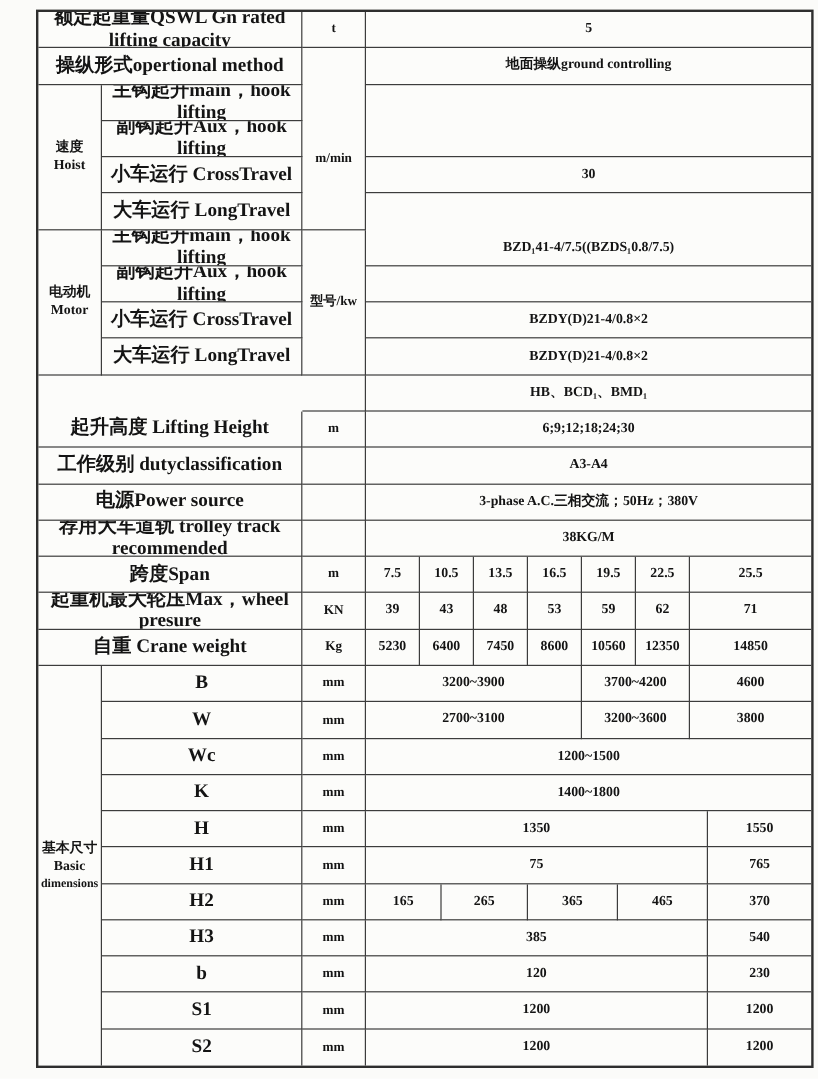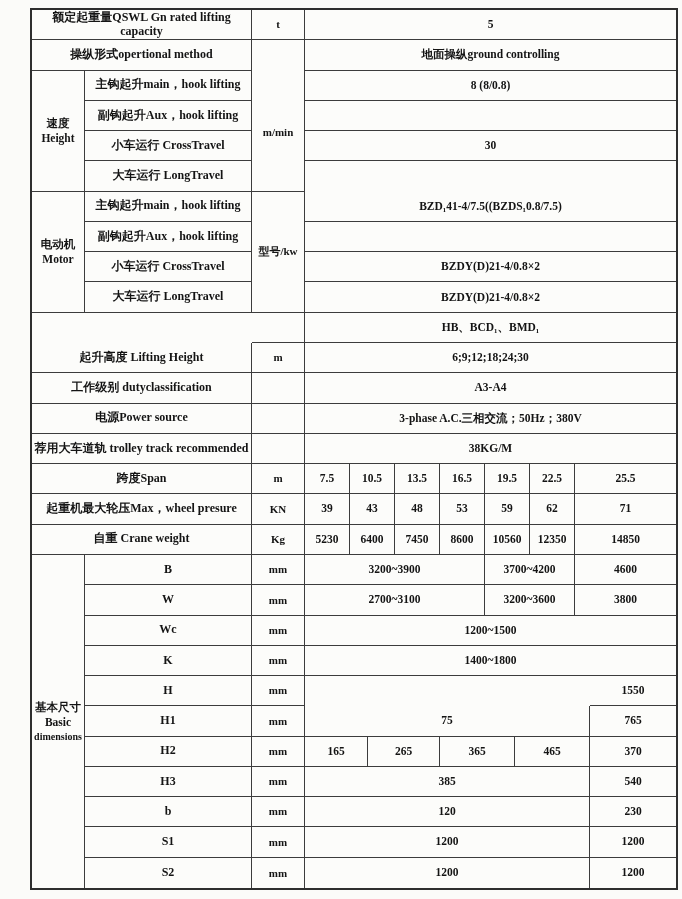--- a/index.html
+++ b/index.html
@@ -17,21 +17,21 @@
     background:#fcfcfa;
   }
   .c{
     border-right:1px solid #3c3c3c;border-bottom:1px solid #3c3c3c;
     display:flex;align-items:center;justify-content:center;
     text-align:center;overflow:hidden;padding:0 2px;box-sizing:border-box;
     line-height:1.15;
   }
   .er{border-right:none;}
   .eb{border-bottom:none;}
-  .l{font-size:12px;}
+  .l{font-size:16px;}
   .u{font-size:11px;}
   .v{font-size:11.5px;}
   .g{flex-direction:column;font-size:11.5px;line-height:1.3;}
   .g .en2{font-size:10px;}
   .mu{padding-top:34px;}
 </style>
 </head>
 <body>
 
 <div class="page">
@@ -40,24 +40,23 @@
     <div class="c l" style="grid-area:1/1/2/3">额定起重量QSWL Gn rated lifting capacity</div>
     <div class="c u" style="grid-area:1/3/2/4">t</div>
     <div class="c v er" style="grid-area:1/4/2/14">5</div>
 
     <div class="c l" style="grid-area:2/1/3/3">操纵形式opertional method</div>
     <div class="c u mu" style="grid-area:2/3/7/4">m/min</div>
     <div class="c v er" style="grid-area:2/4/3/14">地面操纵ground controlling</div>
 
     <div class="c g" style="grid-area:3/1/7/2">
       <span>速度</span>
-      <span>Height</span>
+      <span>Hoist</span>
     </div>
     <div class="c l" style="grid-area:3/2/4/3">主钩起升main，hook lifting</div>
-    <div class="c v er" style="grid-area:3/4/4/14">8 (8/0.8)</div>
     <div class="c l" style="grid-area:4/2/5/3">副钩起升Aux，hook lifting</div>
     <div class="c v er" style="grid-area:4/4/5/14"></div>
     <div class="c l" style="grid-area:5/2/6/3">小车运行 CrossTravel</div>
     <div class="c v er" style="grid-area:5/4/6/14">30</div>
     <div class="c l" style="grid-area:6/2/7/3">大车运行 LongTravel</div>
 
     <div class="c g" style="grid-area:7/1/11/2">
       <span>电动机</span>
       <span>Motor</span>
     </div>
@@ -141,20 +140,21 @@
     <div class="c l" style="grid-area:21/2/22/3">Wc</div>
     <div class="c u" style="grid-area:21/3/22/4">mm</div>
     <div class="c v er" style="grid-area:21/4/22/14">1200~1500</div>
 
     <div class="c l" style="grid-area:22/2/23/3">K</div>
     <div class="c u" style="grid-area:22/3/23/4">mm</div>
     <div class="c v er" style="grid-area:22/4/23/14">1400~1800</div>
 
     <div class="c l" style="grid-area:23/2/24/3">H</div>
     <div class="c u" style="grid-area:23/3/24/4">mm</div>
+    <div class="c v" style="grid-area:23/4/24/13">1350</div>
     <div class="c v er" style="grid-area:23/13/24/14">1550</div>
 
     <div class="c l" style="grid-area:24/2/25/3">H1</div>
     <div class="c u" style="grid-area:24/3/25/4">mm</div>
     <div class="c v" style="grid-area:24/4/25/13">75</div>
     <div class="c v er" style="grid-area:24/13/25/14">765</div>
 
     <div class="c l" style="grid-area:25/2/26/3">H2</div>
     <div class="c u" style="grid-area:25/3/26/4">mm</div>
     <div class="c v" style="grid-area:25/4/26/6">165</div>

